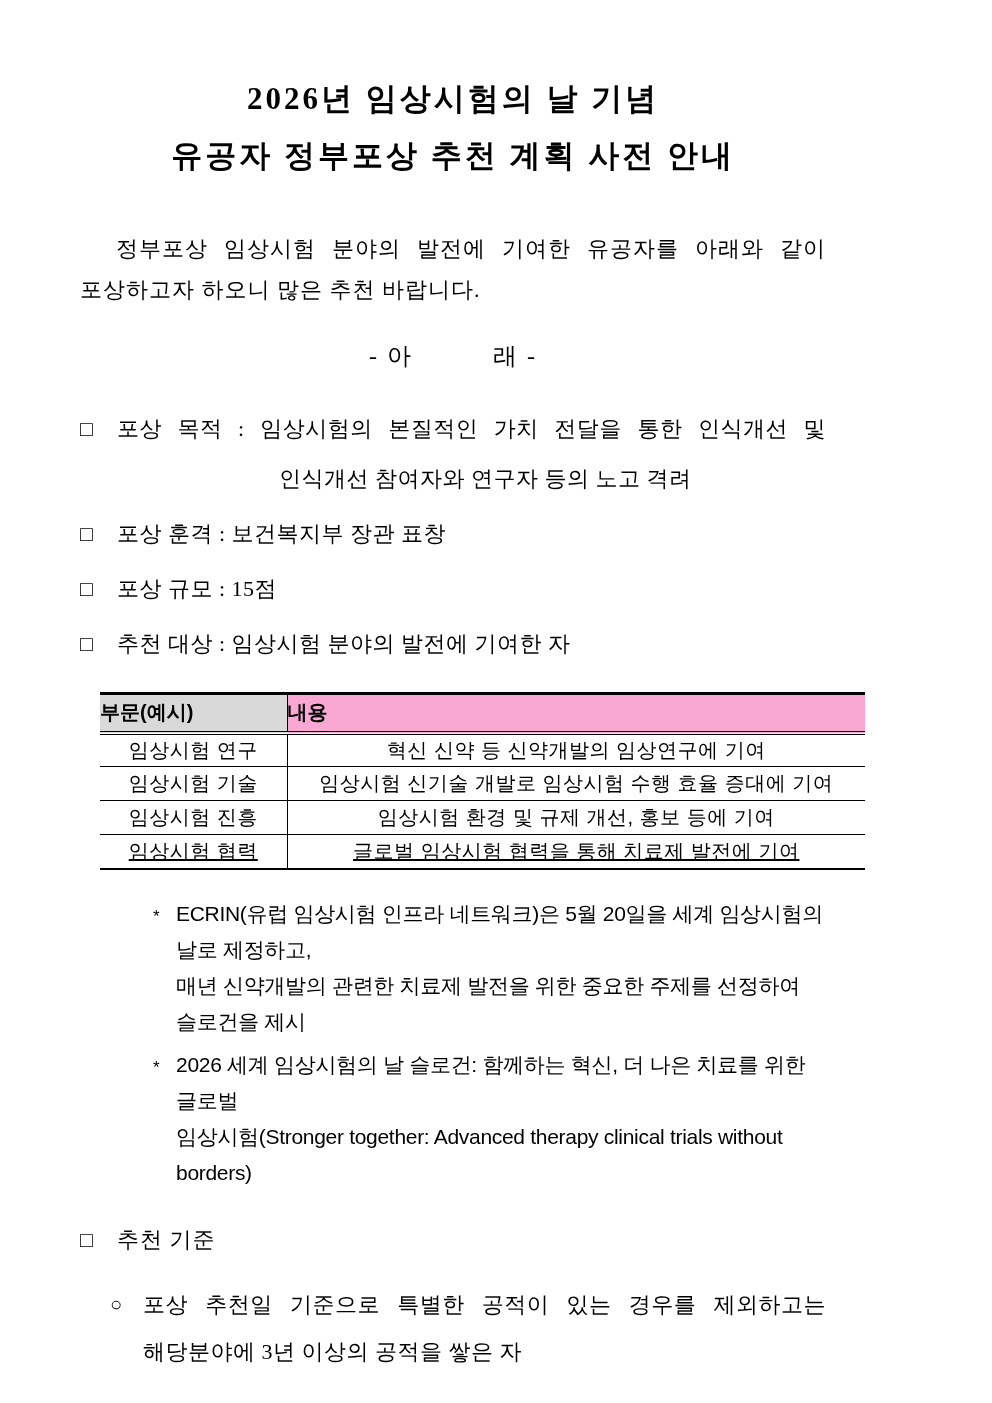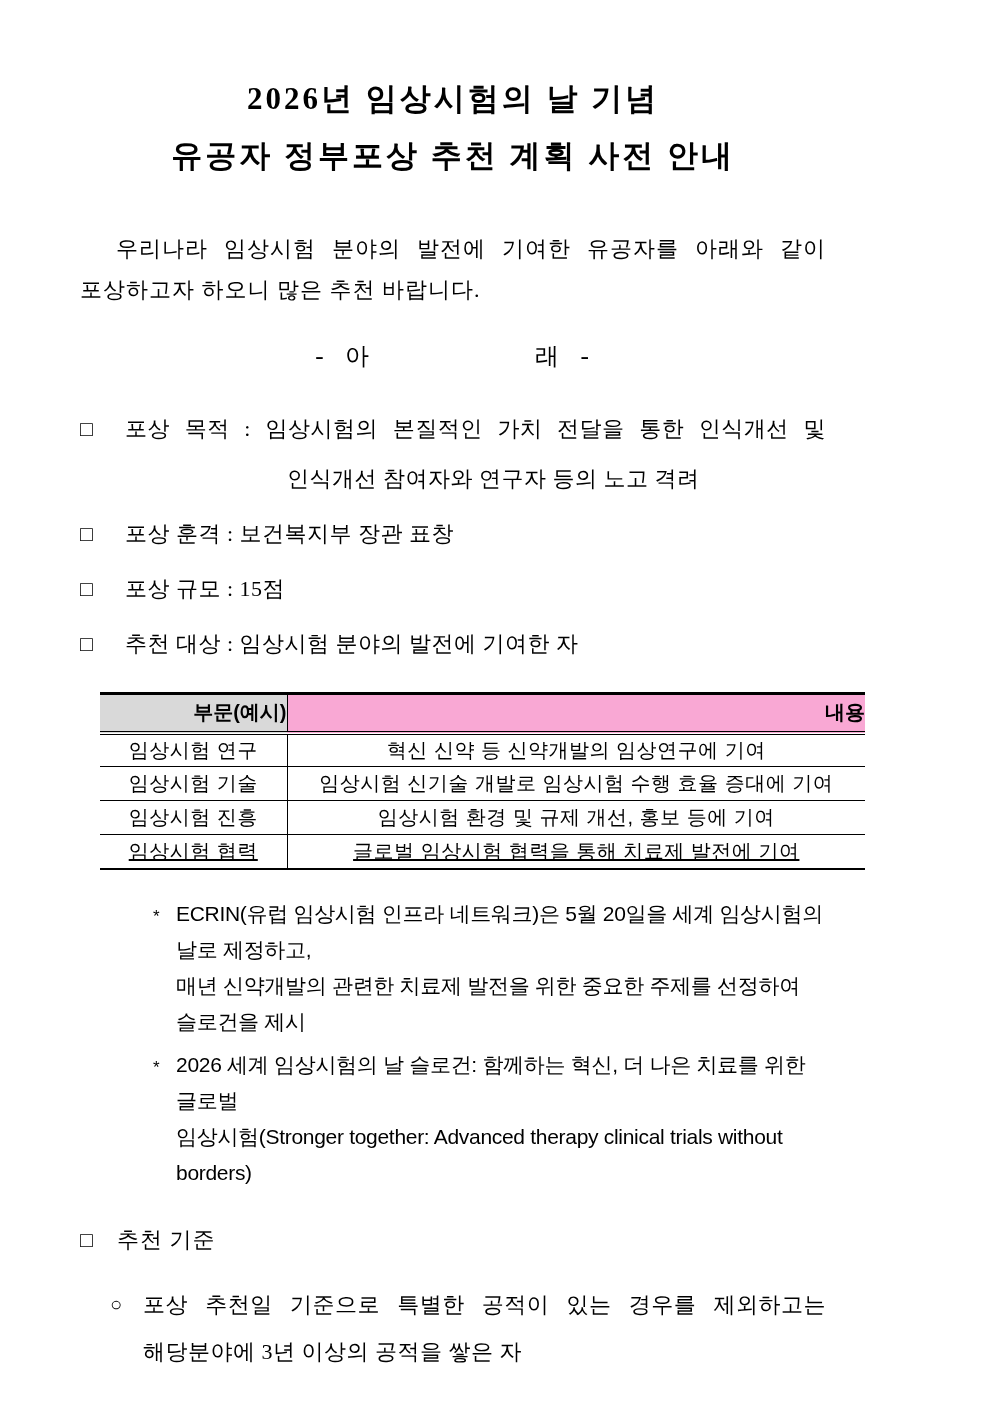--- a/index.html
+++ b/index.html
@@ -43,49 +43,48 @@
     letter-spacing: 1px;
     padding-right: 2px;
   }
   
   .below-divider {
     margin-top: 30px;
     text-align: center;
     font-size: 24px;
     letter-spacing: 2px;
     white-space: pre;
-    font-family: Liberation Mono, monospace;
   }
   
   .bullets { margin-top: 32px; }
   .bullet {
     display: flex;
     font-size: 22px;
     line-height: 50px;
     letter-spacing: 0.5px;
     margin-top: 5px;
   }
   .bullet .marker { flex: none; width: 37px; font-size: 21px; }
-  .bullet .body { flex: 1; margin-left: 8px; }
+  .bullet .body { flex: 1; }
   .jline { text-align: justify; text-align-last: justify; }
   .bullet .cont { padding-left: 162px; }
   
   .award-table {
     margin: 23px 0 0 20px;
     width: 765px;
     border-collapse: collapse;
     font-family: "Liberation Sans", "DejaVu Sans", sans-serif;
     font-size: 20px;
     border-top: 3px solid #000;
     border-bottom: 2px solid #000;
   }
   .award-table th {
     height: 39px;
     font-weight: bold;
-    text-align: right;
+    text-align: left;
     vertical-align: middle;
     border-bottom: 4px double #000;
   }
   .award-table td {
     height: 34px;
     text-align: center;
     vertical-align: middle;
     border-bottom: 1px solid #000;
     letter-spacing: 0.5px;
   }
@@ -128,21 +127,21 @@
 <body>
 
 <div class="page">
 
   <div class="title">
     <div>2026년 임상시험의 날 기념</div>
     <div>유공자 정부포상 추천 계획 사전 안내</div>
   </div>
 
   <div class="intro">
-    <div class="l1">우리나라 임상시험 분야의 발전에 기여한 유공자를 아래와 같이</div>
+    <div class="l1">정부포상 임상시험 분야의 발전에 기여한 유공자를 아래와 같이</div>
     <div>포상하고자 하오니 많은 추천 바랍니다.</div>
   </div>
 
 
   <div class="below-divider">- 아          래 -</div>
 
   <div class="bullets">
     <div class="bullet">
       <span class="marker">□</span>
       <div class="body">

